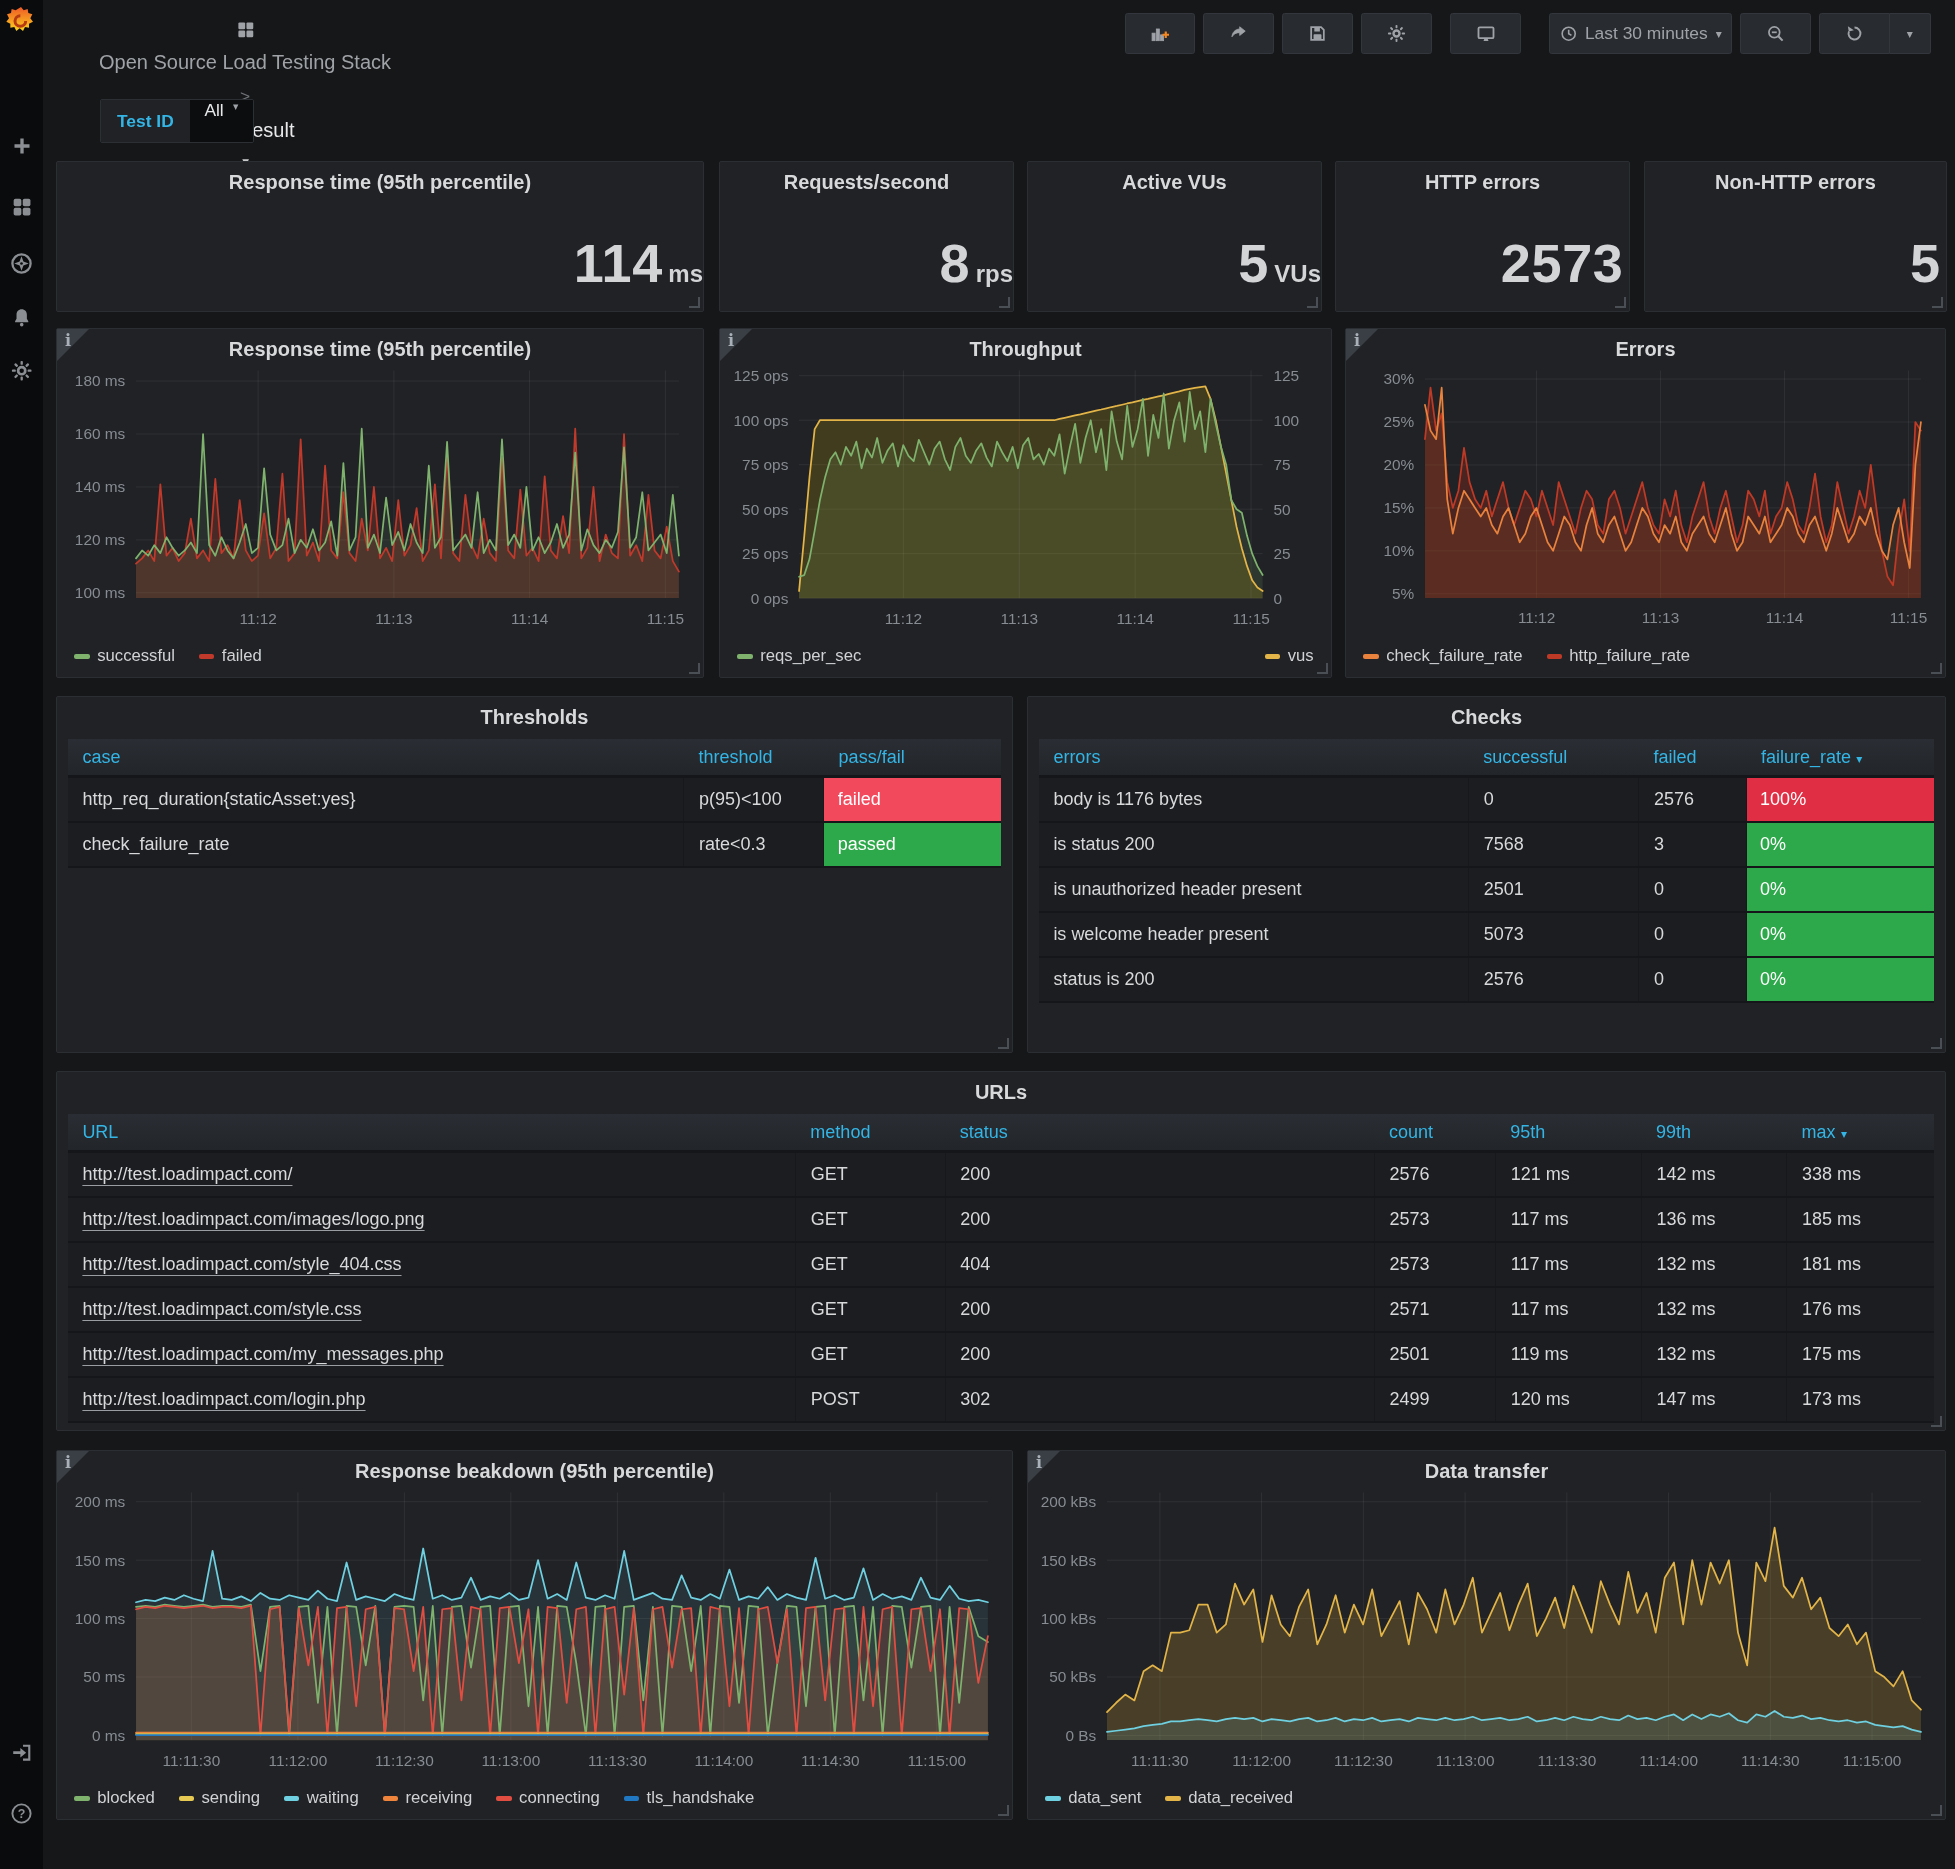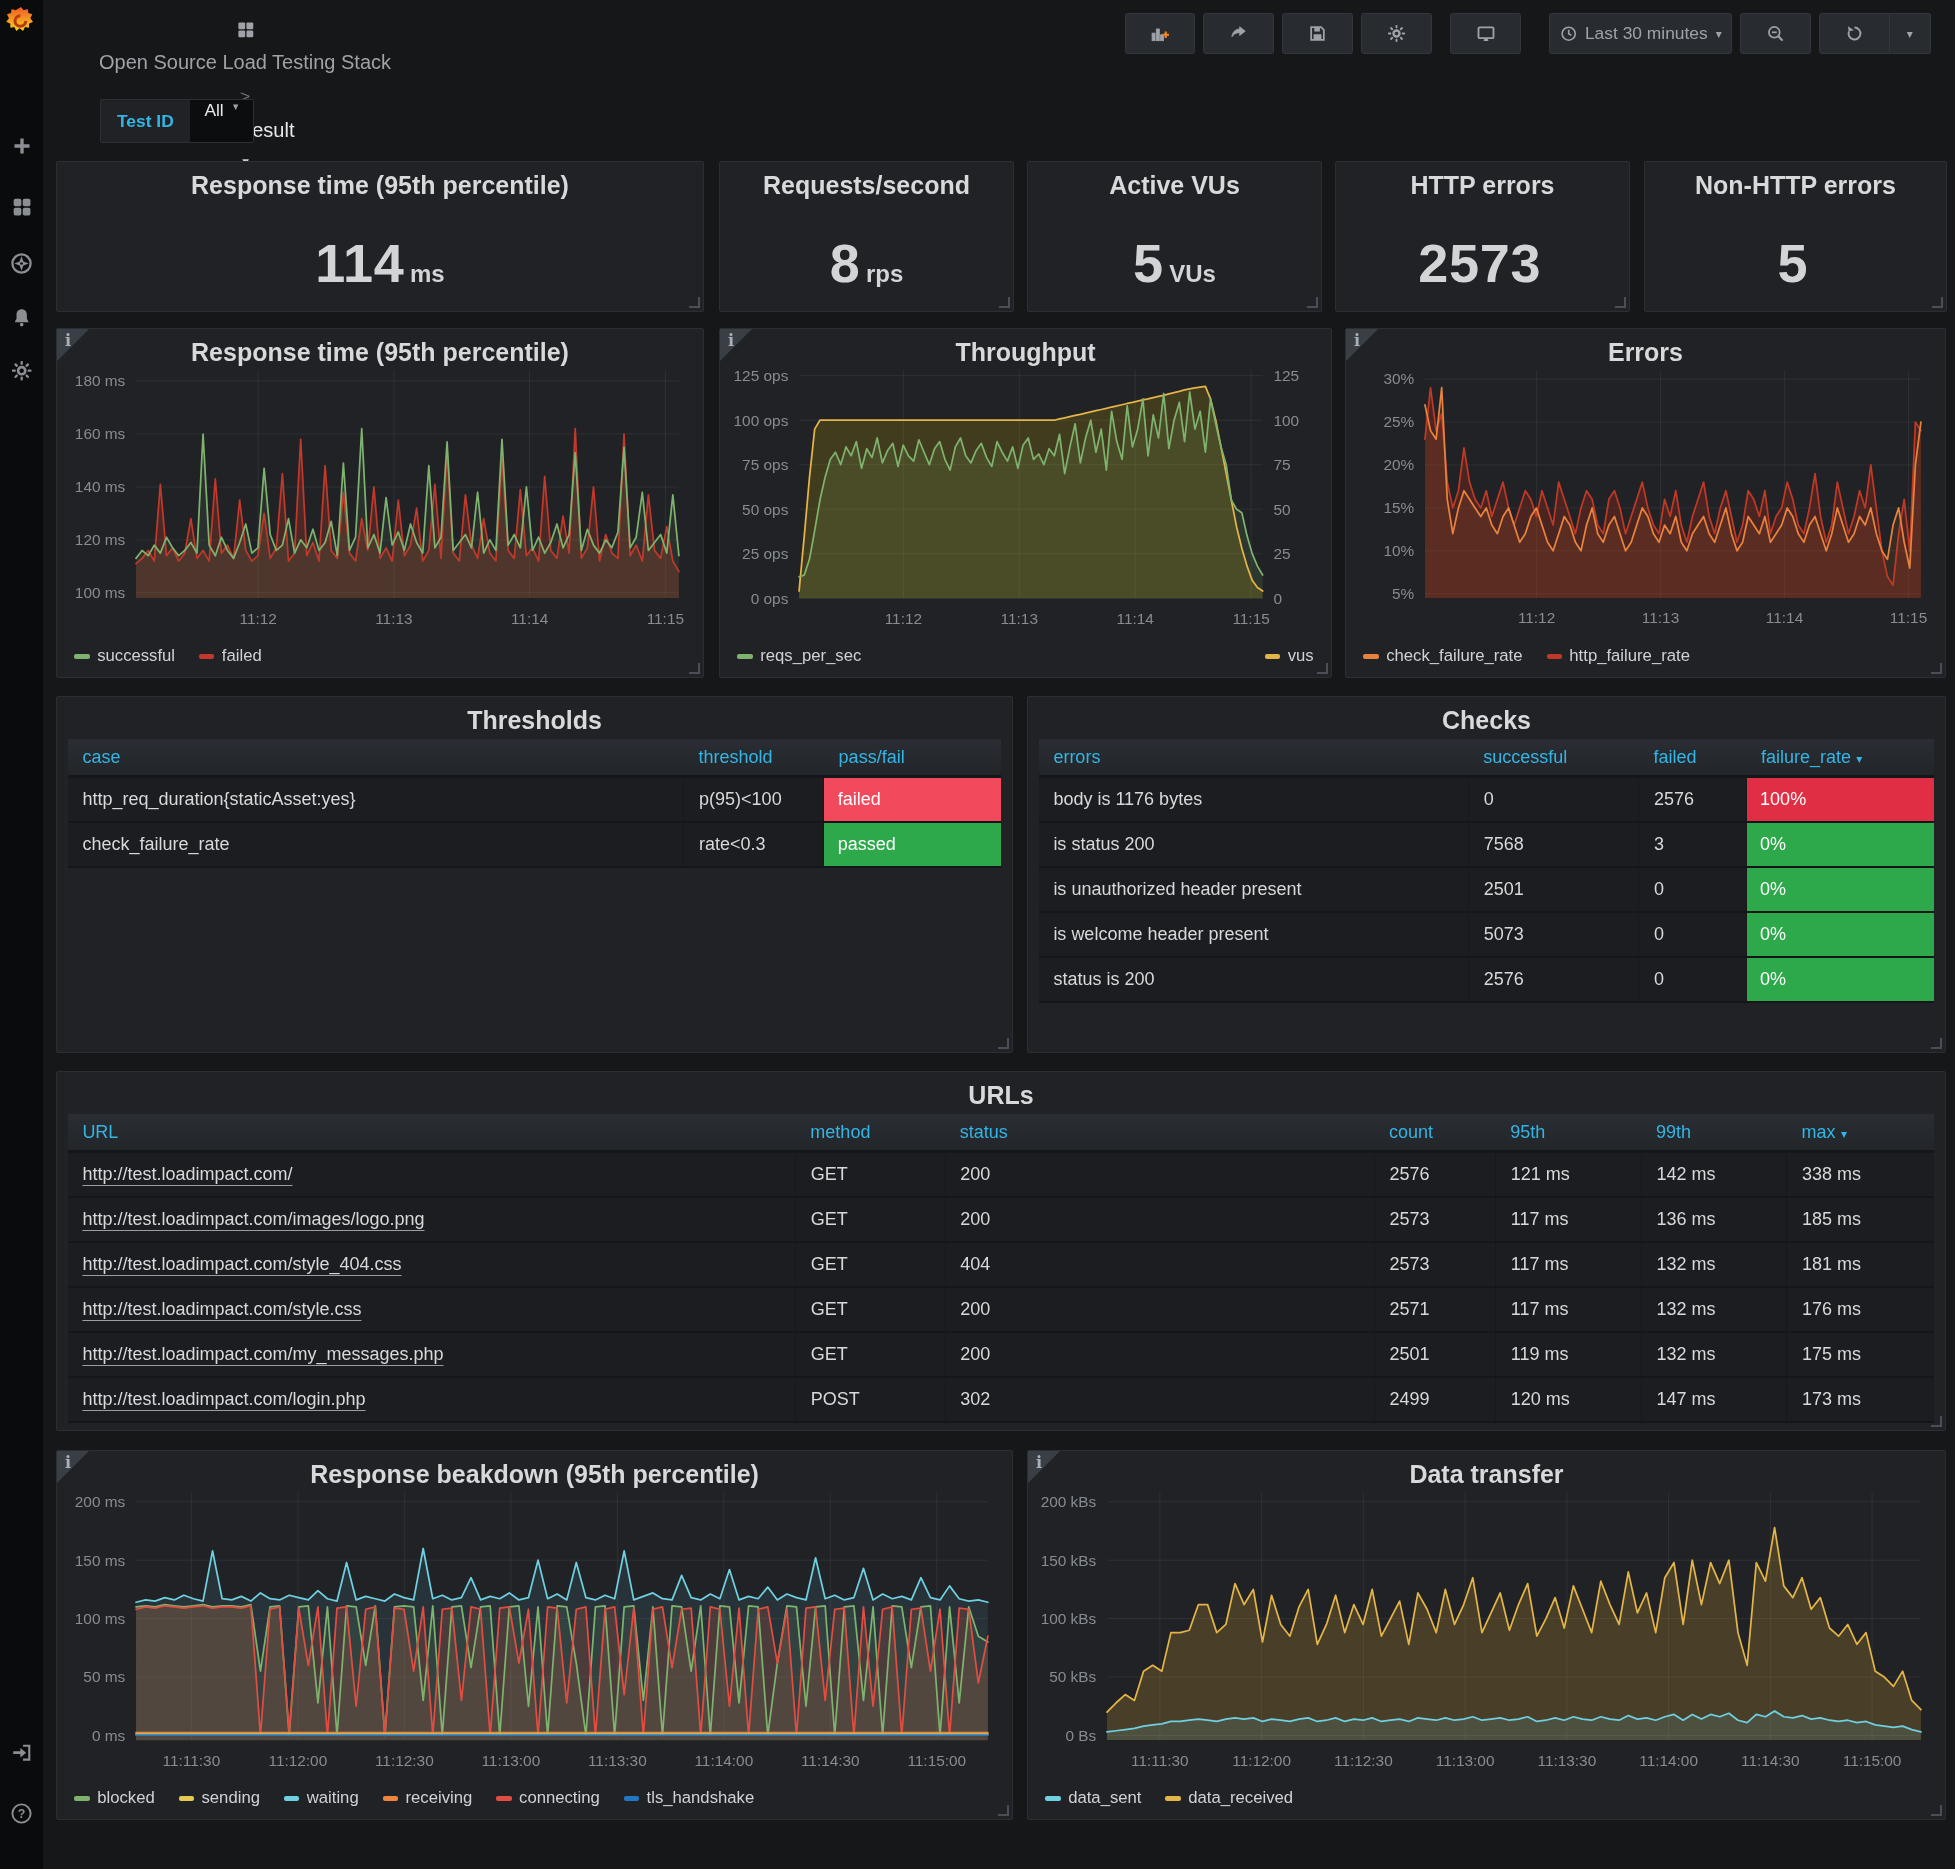--- a/index.html
+++ b/index.html
@@ -29,27 +29,27 @@
   .tcaret{font-size:12px;color:#9fa3a8;}
 
   
   #filter{position:absolute;left:100px;top:99px;height:42px;display:flex;border:0.7px solid #2c2f34;border-radius:2px;overflow:hidden;}
   #filter .flabel{background:#202226;color:#33b5e5;font-size:17.4px;font-weight:600;display:flex;align-items:center;padding:0 16px;}
   #filter .fvalue{background:#0c0d0f;color:#e8e9ea;font-size:17.4px;display:flex;align-items:flex-start;gap:9.4px;padding:0 14.7px;cursor:pointer;}
   #filter .fvalue .tcaret{font-size:10.7px;}
 
   
   .panel{position:absolute;background:#202226;border:0.7px solid #2b2e33;border-radius:2px;}
-  .panel-title{position:absolute;top:9.4px;left:0;right:0;text-align:center;font-size:25px;font-weight:600;color:#d8d9da;cursor:pointer;}
+  .panel-title{position:absolute;top:9.4px;left:0;right:0;text-align:center;font-size:20px;font-weight:600;color:#d8d9da;cursor:pointer;}
   .fold{position:absolute;top:0;left:0;width:0;height:0;border-top:32px solid #3a3e45;border-right:32px solid transparent;cursor:pointer;}
   .fold-i{position:absolute;top:2px;left:8px;font-size:16px;font-weight:700;color:#aab0b8;font-family:"DejaVu Serif",serif;}
   .rsz{position:absolute;right:3.3px;bottom:3.3px;width:8.7px;height:8.7px;border-right:2px solid #4a4e55;border-bottom:2px solid #4a4e55;cursor:nwse-resize;}
 
   
-  .stat-value{position:absolute;top:47%;left:0;right:0;text-align:center;color:#d2d4d6;}
+  .stat-value{position:absolute;top:47%;left:0;right:0;text-align:right;color:#d2d4d6;}
   .stat-value .v{font-size:54px;font-weight:700;letter-spacing:0.7px;}
   .stat-value .u{font-size:24px;font-weight:700;margin-left:5.4px;}
 
   
   .chart{position:absolute;left:4px;top:32px;}
   .tick{fill:#878c92;font-size:23px;font-family:"Liberation Sans",sans-serif;}
   .grid{stroke:rgba(255,255,255,0.10);stroke-width:1;}
   .legend,.legend-right{position:absolute;bottom:10.7px;display:flex;gap:24px;font-size:16.7px;color:#d0d2d4;align-items:center;}
   .legend{left:17.4px;} .legend-right{right:17.4px;}
   .li{display:flex;align-items:center;cursor:pointer;}

